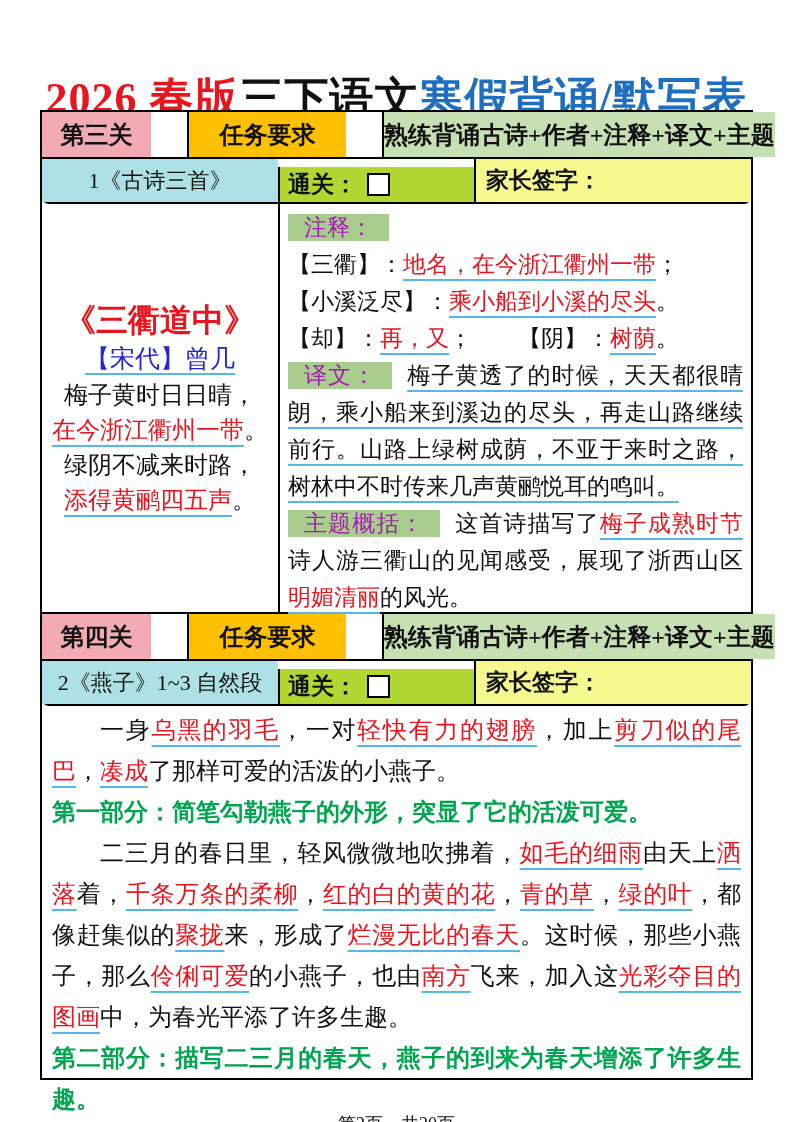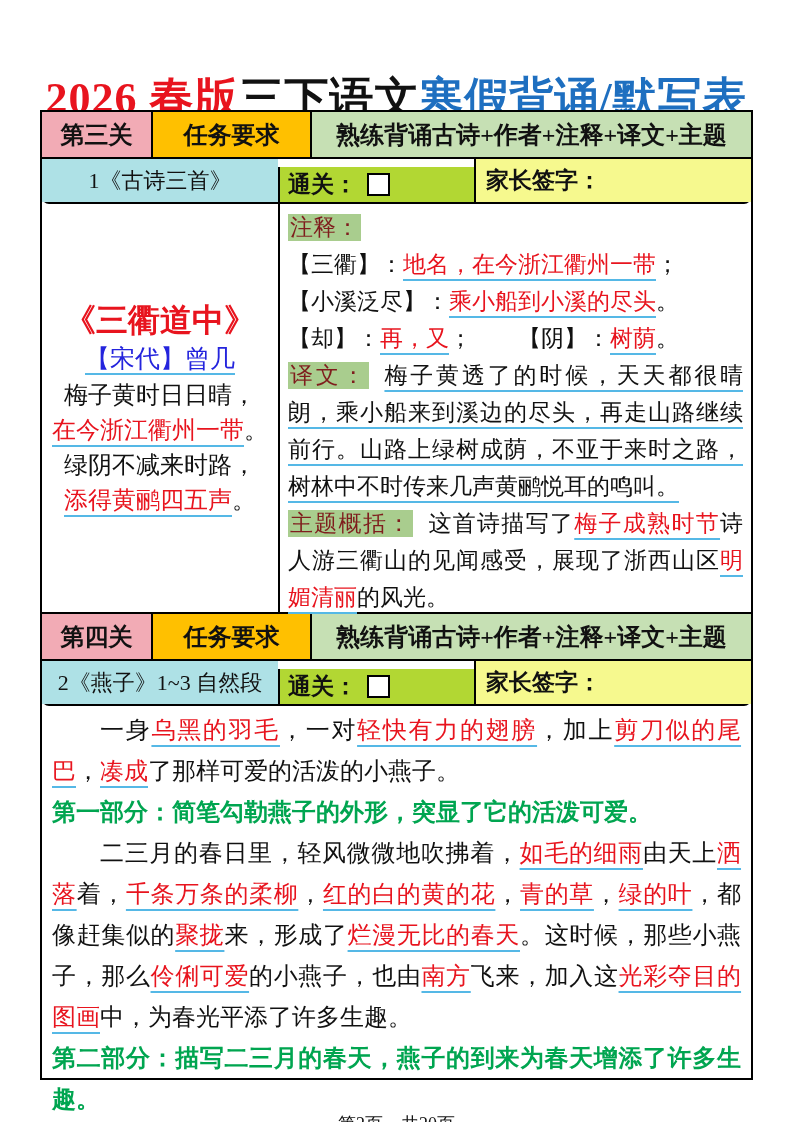--- a/index.html
+++ b/index.html
@@ -24,21 +24,21 @@
   .sheet{
     position:absolute;top:110px;left:40px;width:713px;
     border:2px solid #000;box-sizing:border-box;background:#fff;
   }
   .row{display:flex;border-bottom:2px solid #000;}
   .row:last-child{border-bottom:none;}
   .cell{box-sizing:border-box;}
   .cell + .cell{border-left:2px solid #000;}
 
   
-  .h-row{height:45px;}
+  .h-row{height:45px;gap:36px;}
   .h-level{flex:0 0 109px;background:var(--pink);}
   .h-task-label{flex:0 0 159px;background:var(--orange);}
   .h-task{flex:1 1 auto;background:var(--header_green);}
   .hc{display:flex;align-items:center;justify-content:center;
       font-size:24px;font-weight:bold;white-space:nowrap;}
 
   
   .s-row{height:43px;border-radius:7px;}
   .s-lesson{flex:0 0 236px;background:var(--cyan);
       display:flex;align-items:center;justify-content:center;
@@ -75,21 +75,21 @@
 
   
   .seg-k{color:#111;}
   .seg-g{color:var(--green_text);font-weight:bold;}
   .seg-ku{color:#111;
       text-decoration:underline;text-decoration-color:var(--underline);
       text-underline-offset:7px;text-decoration-thickness:2px;}
   .seg-ru{color:var(--red);
       text-decoration:underline;text-decoration-color:var(--underline);
       text-underline-offset:7px;text-decoration-thickness:2px;}
-  .seg-hl{color:#7f1d1d;background:var(--hl_green);padding:1px 2px;margin-right:15px;}
+  .seg-hl{color:#a21caf;background:var(--hl_green);padding:1px 16px;margin-right:15px;}
 
   
   .footer{
     position:absolute;top:1112px;left:0;width:100%;
     text-align:center;font-size:18px;color:#111;
   }
 </style>
 </head>
 <body>
 

